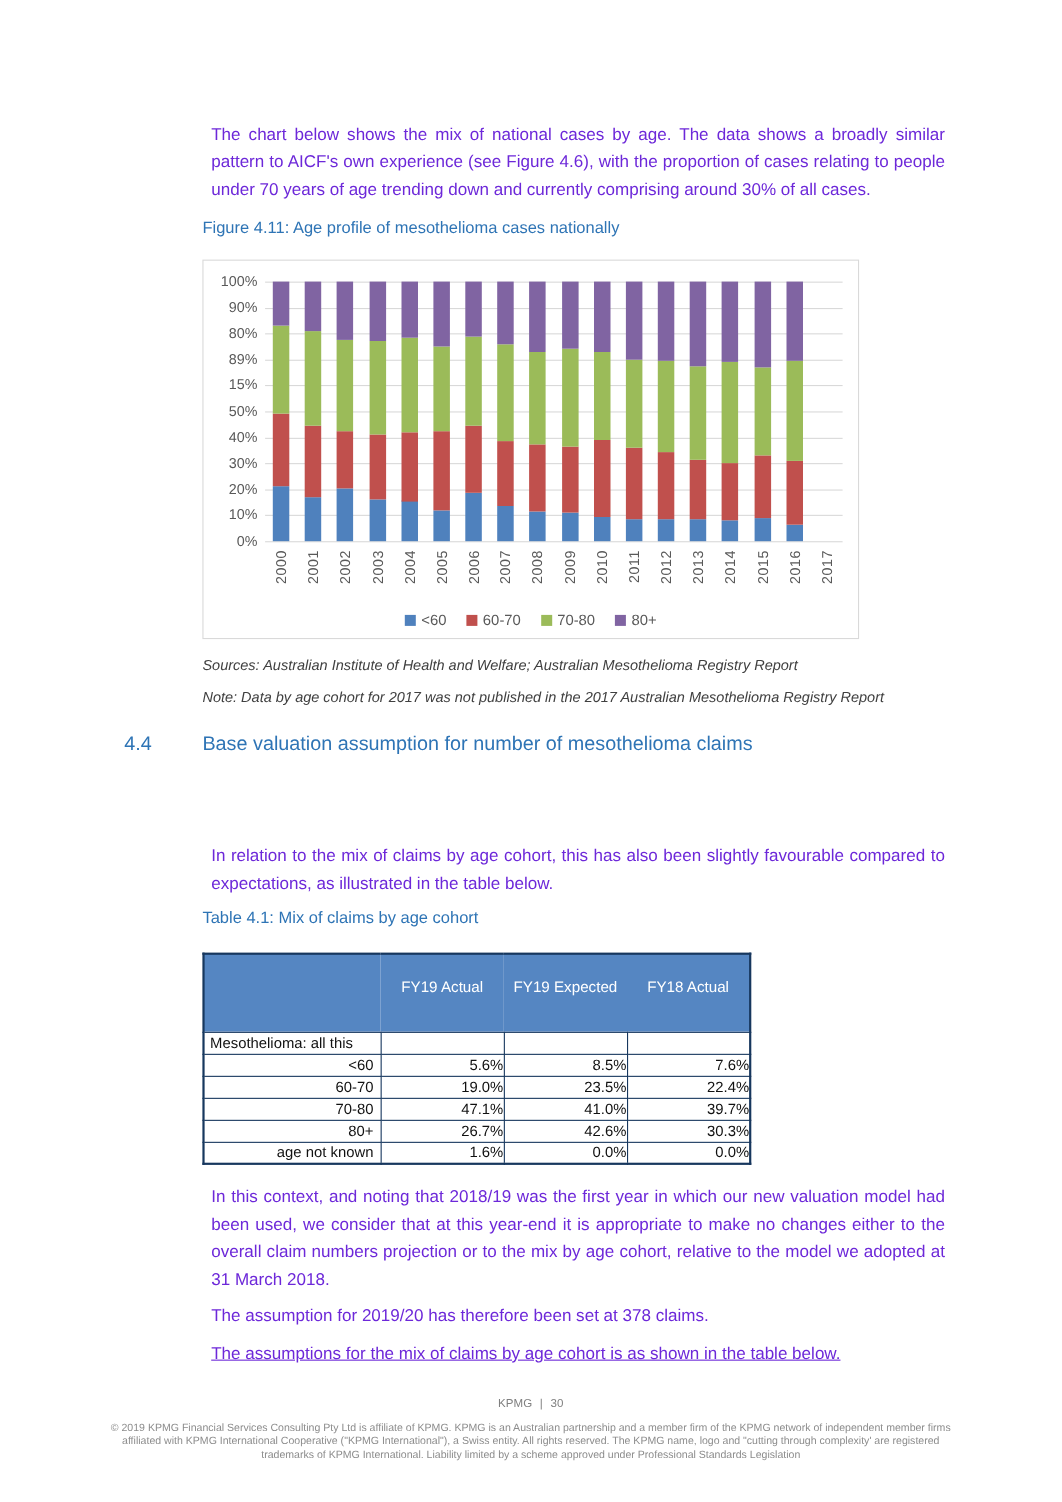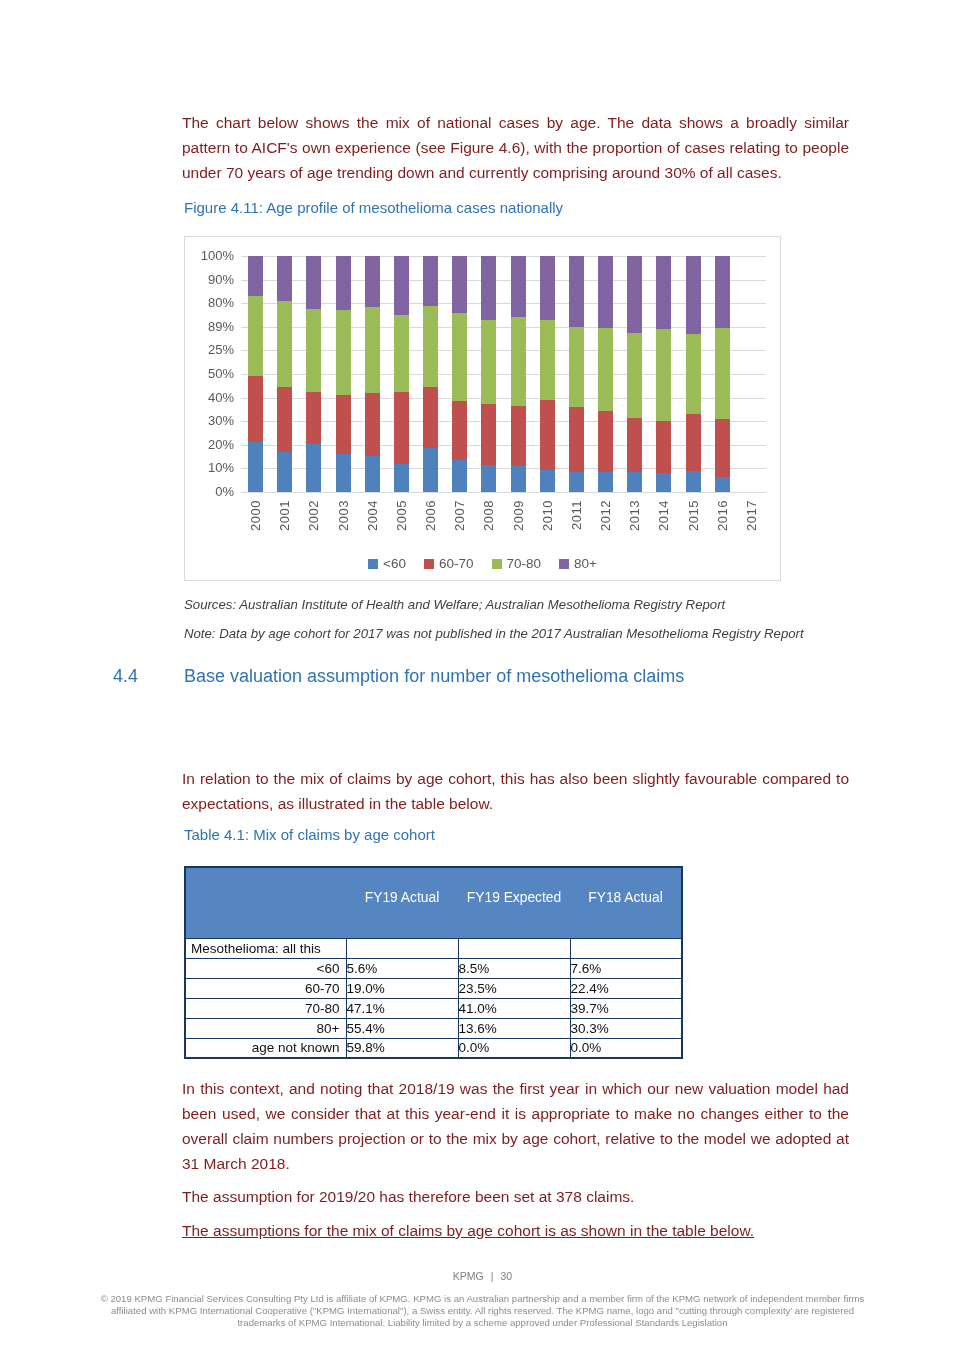--- a/index.html
+++ b/index.html
@@ -8,23 +8,23 @@
     position: relative;
     width: 965px;
     height: 1365px;
     background: #ffffff;
     font-family: "Liberation Sans", sans-serif;
     color: #404040;
     overflow: hidden;
   }
   .abs { position: absolute; }
   .body-text {
-    left: 182px; width: 667px;
+    left: 192px; width: 667px;
     font-size: 15.5px; line-height: 25px;
-    text-align: justify; color: #7f1d1d;
+    text-align: justify; color: #6d28d9;
   }
   .caption {
     left: 184px; width: 667px;
     font-size: 15px; color: #2e74b5;
   }
   .note-text {
     left: 184px; width: 700px;
     font-size: 13.2px; font-style: italic; color: #404040;
   }
   .section-number {
@@ -81,21 +81,21 @@
   }
   .claims-table tbody th, .claims-table tbody td {
     border: 1px solid #17375e;
     height: 20px; font-weight: normal;
     background: #ffffff;
   }
   .claims-table tbody th {
     width: 161px; text-align: right; padding-right: 6px; font-size: 13.5px;
   }
   .claims-table tbody th.left-label { text-align: left; padding-left: 5px; }
-  .claims-table tbody td { width: 112px; text-align: left; }
+  .claims-table tbody td { width: 112px; text-align: right; }
   
   .footer-pagenum {
     left: 0; right: 0; top: 1270px;
     text-align: center; font-size: 10.5px; color: #7f7f7f;
   }
   .footer-pagenum .sep { margin: 0 7px; }
   .copyright {
     left: 92px; top: 1293px; width: 781px;
     text-align: center; font-size: 9.6px; line-height: 12px; color: #8c8c8c;
   }
@@ -117,21 +117,21 @@
         <div class="ylabel" style="left: 0px; width: 49px; top: 223px;">10%</div>
         <div class="gridline" style="left: 56px; width: 525px; top: 208px;"></div>
         <div class="ylabel" style="left: 0px; width: 49px; top: 200px;">20%</div>
         <div class="gridline" style="left: 56px; width: 525px; top: 184px;"></div>
         <div class="ylabel" style="left: 0px; width: 49px; top: 176px;">30%</div>
         <div class="gridline" style="left: 56px; width: 525px; top: 161px;"></div>
         <div class="ylabel" style="left: 0px; width: 49px; top: 153px;">40%</div>
         <div class="gridline" style="left: 56px; width: 525px; top: 137px;"></div>
         <div class="ylabel" style="left: 0px; width: 49px; top: 129px;">50%</div>
         <div class="gridline" style="left: 56px; width: 525px; top: 113px;"></div>
-        <div class="ylabel" style="left: 0px; width: 49px; top: 105px;">25%</div>
+        <div class="ylabel" style="left: 0px; width: 49px; top: 105px;">15%</div>
         <div class="gridline" style="left: 56px; width: 525px; top: 90px;"></div>
         <div class="ylabel" style="left: 0px; width: 49px; top: 82px;">89%</div>
         <div class="gridline" style="left: 56px; width: 525px; top: 66px;"></div>
         <div class="ylabel" style="left: 0px; width: 49px; top: 58px;">80%</div>
         <div class="gridline" style="left: 56px; width: 525px; top: 43px;"></div>
         <div class="ylabel" style="left: 0px; width: 49px; top: 35px;">90%</div>
         <div class="gridline" style="left: 56px; width: 525px; top: 19px;"></div>
         <div class="ylabel" style="left: 0px; width: 49px; top: 11px;">100%</div>
         <div class="bar-seg" style="left: 63px; width: 15px; top: 205px; height: 50px; background: rgb(79, 129, 189);"></div>
         <div class="bar-seg" style="left: 63px; width: 15px; top: 139px; height: 66px; background: rgb(192, 80, 77);"></div>
@@ -317,27 +317,27 @@
           <td>22.4%</td>
         </tr>
         <tr>
           <th>70-80</th>
           <td>47.1%</td>
           <td>41.0%</td>
           <td>39.7%</td>
         </tr>
         <tr>
           <th>80+</th>
-          <td>55.4%</td>
-          <td>13.6%</td>
+          <td>26.7%</td>
+          <td>42.6%</td>
           <td>30.3%</td>
         </tr>
         <tr>
           <th>age not known</th>
-          <td>59.8%</td>
+          <td>1.6%</td>
           <td>0.0%</td>
           <td>0.0%</td>
         </tr>
       </tbody>
   </table>
 
   <p class="abs body-text" style="top:1076px;">In this context, and noting that 2018/19 was the first year in which our new valuation model had been used, we consider that at this year-end it is appropriate to make no changes either to the overall claim numbers projection or to the mix by age cohort, relative to the model we adopted at 31 March 2018.</p>
 
   <p class="abs body-text" style="top:1184px;">The assumption for 2019/20 has therefore been set at 378 claims.</p>
 

